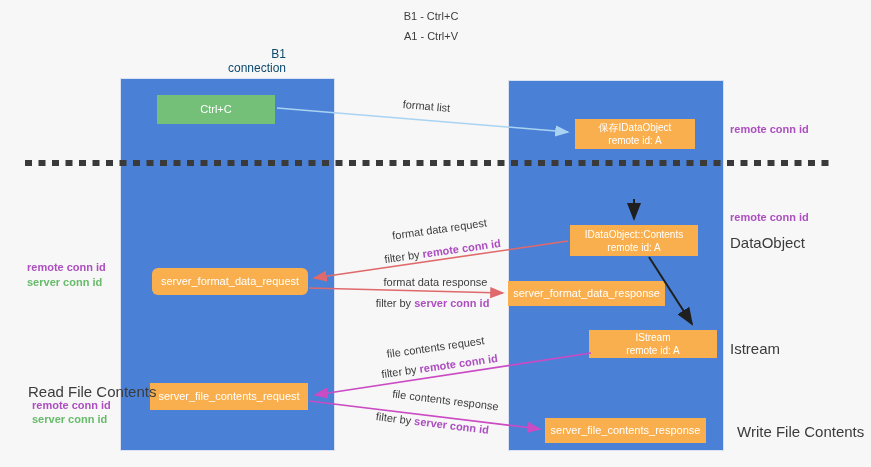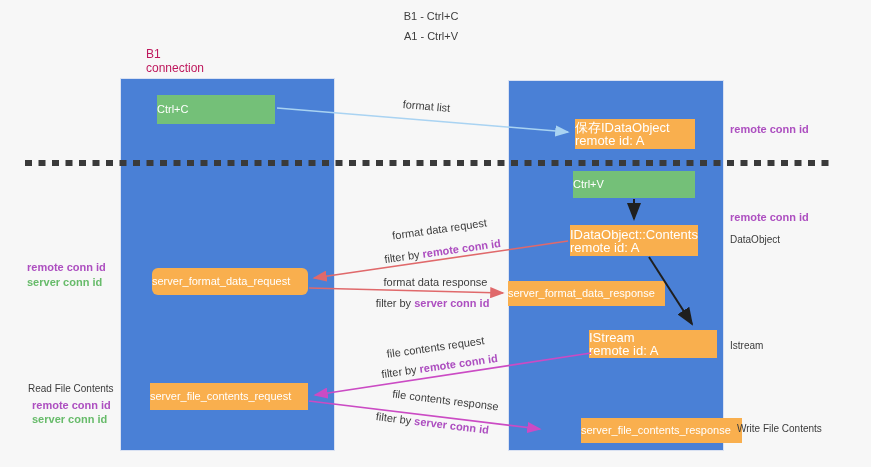--- a/index.html
+++ b/index.html
@@ -8,43 +8,43 @@
   .canvas {
     position:relative; width:871px; height:467px;
     background:#f7f7f7; overflow:hidden;
   }
   .abs { position:absolute; }
   .title {
     left:331px; top:6px; width:200px; text-align:center;
     font-size:11px; color:#3d3d3d; line-height:20px; z-index:2;
   }
   .lane-header {
-    width:140px; text-align:left; font-size:12px; color:#be185d;
+    width:140px; text-align:right; font-size:12px; color:#0c4a6e;
     line-height:14px; z-index:2;
   }
   .lane {
     background:#4a80d6; z-index:1;
     border:1px solid #d9e1f2;
   }
   .node {
-    z-index:2; color:#ffffff; 
+    z-index:2; color:#ffffff; text-align:center;
     display:flex; flex-direction:column; justify-content:center;
     font-size:11px; line-height:13px;
   }
   .node.orange { background:#f9af4e; }
   .node.green  { background:#74c078; }
-  .node .sub { font-size:13px; }
+  .node .sub { font-size:10px; }
   .flow-label {
     z-index:2; text-align:center; font-size:11px; color:#3d3d3d;
     width:175px; white-space:nowrap;
   }
   .rot-up   { transform:rotate(-8deg); }
   .rot-dn   { transform:rotate(7deg); }
   .rot-fl   { transform:rotate(5deg); }
-  .side-label { z-index:2; font-size:10px; color:#3b3b3b; white-space:nowrap; }
+  .side-label { z-index:2; font-size:15px; color:#3b3b3b; white-space:nowrap; }
   .key-purple { color:#ad4fc0; font-weight:bold; font-size:11px; }
   .key-green  { color:#67bb6a; font-weight:bold; font-size:11px; }
   .overlay { position:absolute; left:0; top:0; z-index:3; pointer-events:none; }
 </style>
 </head>
 <body>
 
 <div class="canvas">
 
   <div class="abs title">
@@ -62,23 +62,20 @@
 
   <div class="abs node green" style="left:157px; top:95px; width:118px; height:29px;">
     <div>Ctrl+C</div>
   </div>
 
   <div class="abs node orange" style="left:575px; top:119px; width:120px; height:30px;">
     <div class="sub">保存IDataObject</div>
     <div class="sub">remote id: A</div>
   </div>
 
-  <div class="abs node green" style="left:573px; top:171px; width:122px; height:27px;">
-    <div>Ctrl+V</div>
-  </div>
 
   <div class="abs node orange" style="left:570px; top:225px; width:128px; height:31px;">
     <div class="sub">IDataObject::Contents</div>
     <div class="sub">remote id: A</div>
   </div>
 
   <div class="abs node orange" style="left:152px; top:268px; width:156px; height:27px;border-radius:6px;">
     <div>server_format_data_request</div>
   </div>
 
@@ -88,21 +85,21 @@
 
   <div class="abs node orange" style="left:589px; top:330px; width:128px; height:28px;">
     <div class="sub">IStream</div>
     <div class="sub">remote id: A</div>
   </div>
 
   <div class="abs node orange" style="left:150px; top:383px; width:158px; height:27px;">
     <div>server_file_contents_request</div>
   </div>
 
-  <div class="abs node orange" style="left:545px; top:418px; width:161px; height:25px;margin-left:36px;">
+  <div class="abs node orange" style="left:545px; top:418px; width:161px; height:25px;">
     <div>server_file_contents_response</div>
   </div>
 
   <div class="abs flow-label rot-fl" style="left:339px; top:100px;">format list</div>
 
   <div class="abs flow-label rot-up" style="left:352px; top:223px;">format data request</div>
   <div class="abs flow-label rot-up" style="left:355px; top:245px;">
     <span>filter by </span><span class="key-purple">remote conn id</span>
   </div>
 

